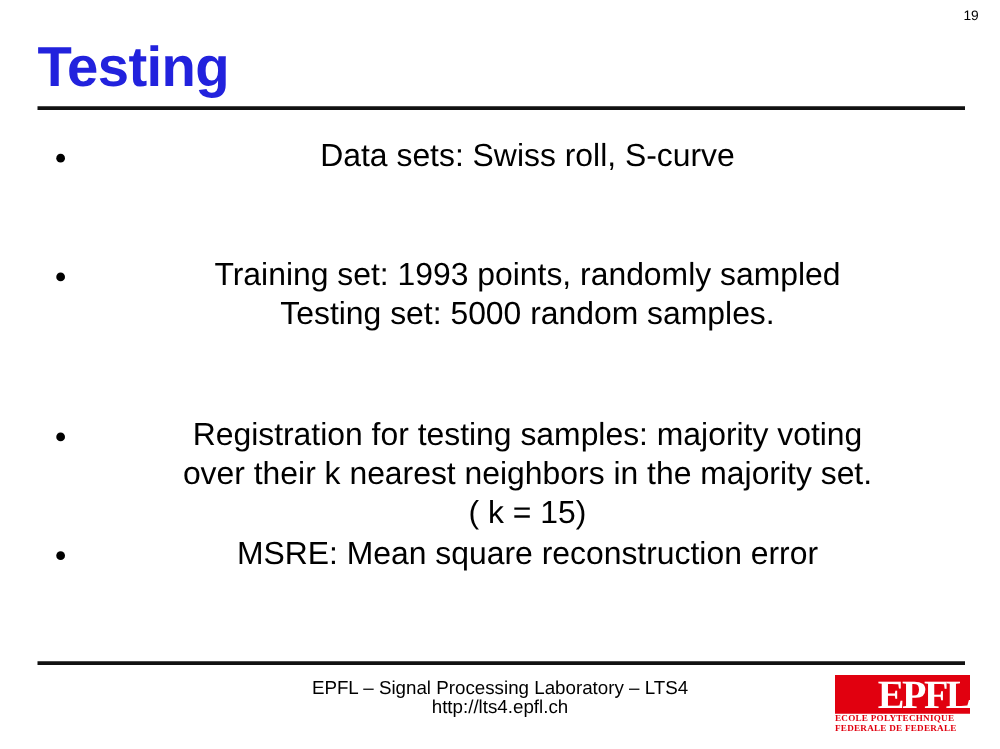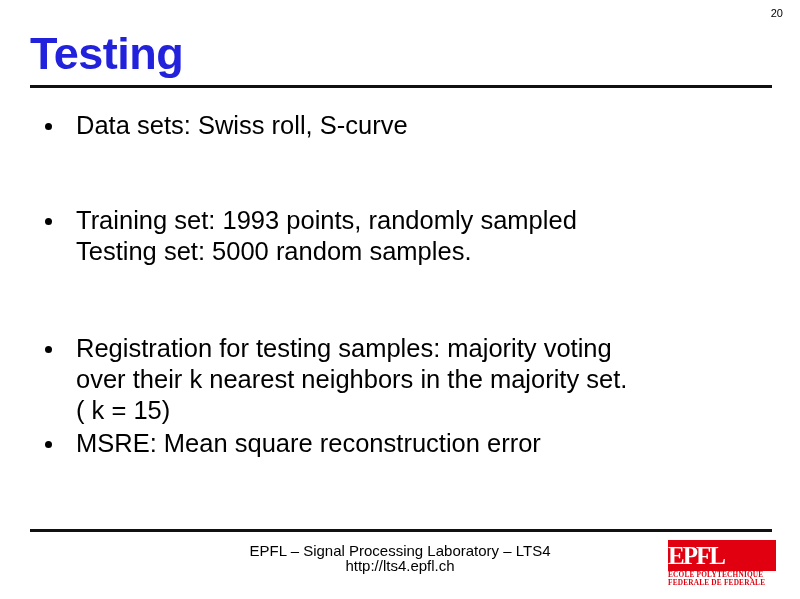--- a/index.html
+++ b/index.html
@@ -81,20 +81,21 @@
     left: 7px;
     top: 13px;
     width: 7px;
     height: 7px;
     border-radius: 50%;
     background: #000000;
   }
   .bullet .line {
     display: block;
     white-space: pre;
+    text-align: center;
   }
   .gap-1 { height: 64px; }
   .gap-2 { height: 66px; }
   .gap-3 { height: 2px; }
 
   
   .footer-text {
     position: absolute;
     left: 0;
     right: 0;
@@ -128,24 +129,24 @@
     top: 0;
     width: 108px;
     height: 31px;
     background: #e1000f;
   }
   .epfl-logo .wordmark {
     position: absolute;
     left: 0;
     top: 1px;
     width: 108px;
-    text-align: left;
+    text-align: right;
     font-family: "Liberation Serif", serif;
     font-weight: bold;
-    font-size: 25px;
+    font-size: 32px;
     line-height: 29px;
     color: #ffffff;
     letter-spacing: -2px;
   }
   .epfl-logo .subline {
     position: absolute;
     left: 0;
     top: 31px;
     width: 108px;
     color: #e1000f;
@@ -156,21 +157,21 @@
     letter-spacing: 0.2px;
     white-space: nowrap;
     transform-origin: left top;
   }
 </style>
 </head>
 <body>
 
 <div class="slide">
 
-  <div class="page-number">20</div>
+  <div class="page-number">19</div>
 
   <div class="title">Testing</div>
 
   <div class="rule-top"></div>
 
   <div class="body">
 
     <div class="bullet">
       <span class="dot"></span>
       <span class="line">Data sets: Swiss roll, S-curve</span>

